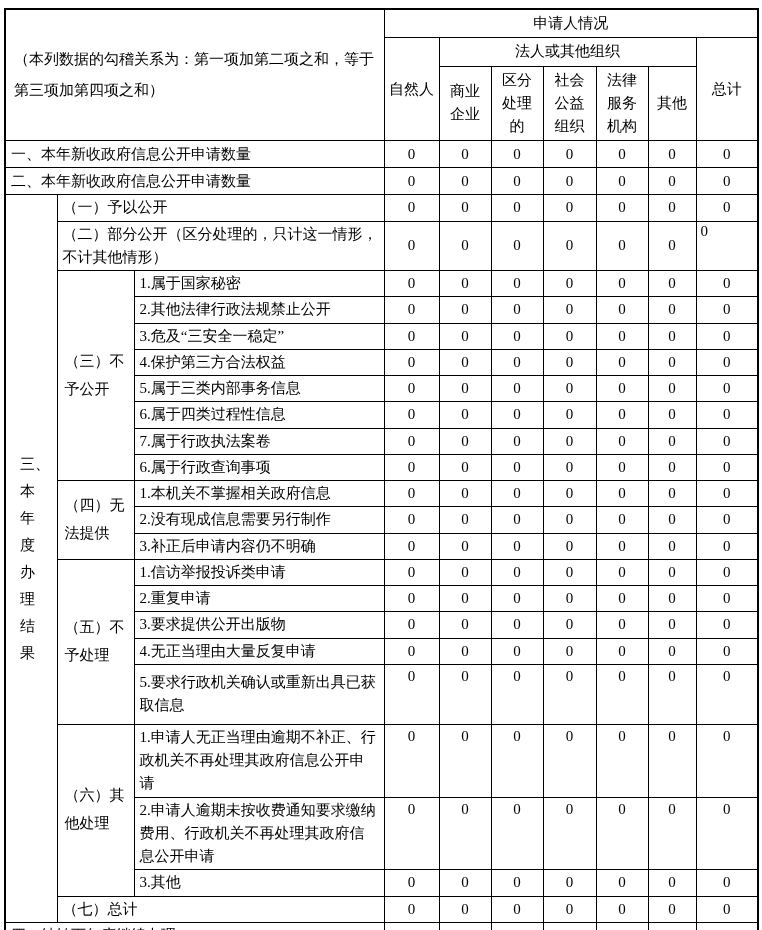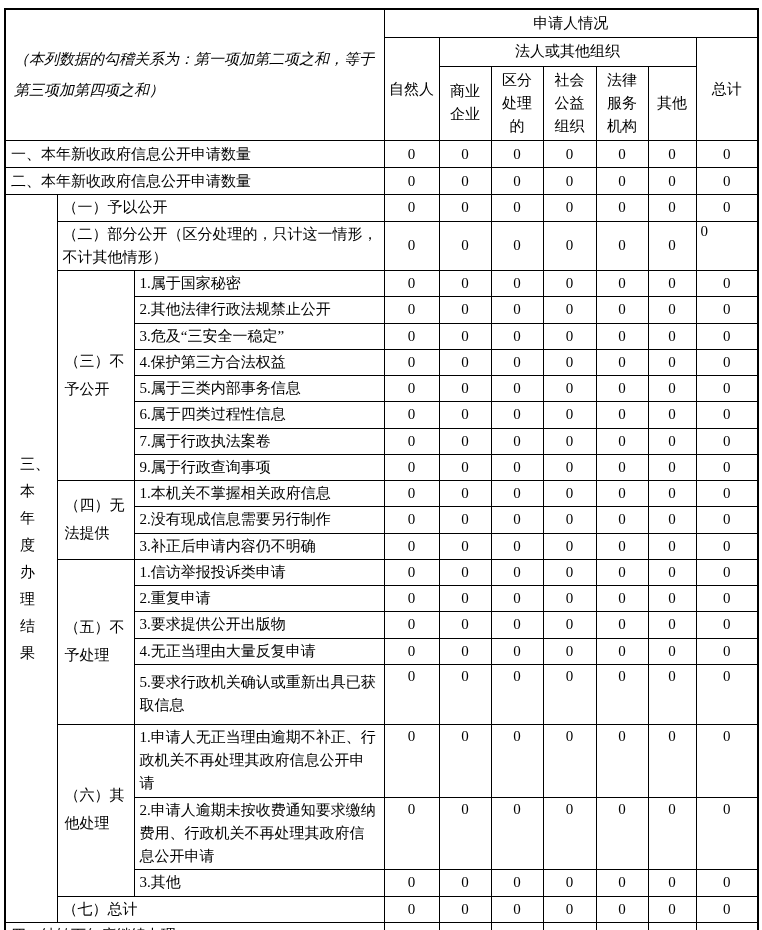--- a/index.html
+++ b/index.html
@@ -12,21 +12,21 @@
     border-collapse:collapse; table-layout:fixed;
     width:753px; margin:8px 0 0 4px;
     border:2px solid #000;
   }
   td,th { border:1.5px solid #000; vertical-align:middle; overflow:hidden; }
   th {
     font-weight:normal; font-size:15px; text-align:center;
     padding:2px 4px; line-height:1.55;
   }
   td.note {
-    font-size:15px; text-align:left; padding:4px 8px; line-height:2.05;font-style:italic;
+    font-size:15px; text-align:left; padding:4px 8px; line-height:2.05;
   }
   td.lbl {
     font-size:15px; text-align:left; padding:1px 5px; line-height:1.55;margin-left:9px;
   }
   td.grp {
     font-size:15px; text-align:left; padding:2px 7px; line-height:1.85;
     vertical-align:middle;
   }
   td.c1 {
     font-size:15px; text-align:left; padding:2px 14px; line-height:1.8;
@@ -184,21 +184,21 @@
     <td class="lbl">7.属于行政执法案卷</td>
   <td class="v">0</td>
         <td class="v">0</td>
         <td class="v">0</td>
         <td class="v">0</td>
         <td class="v">0</td>
         <td class="v">0</td>
         <td class="v">0</td>
       </tr>
   <tr style="height:26px">
-    <td class="lbl">9.属于行政查询事项</td>
+    <td class="lbl">6.属于行政查询事项</td>
   <td class="v">0</td>
         <td class="v">0</td>
         <td class="v">0</td>
         <td class="v">0</td>
         <td class="v">0</td>
         <td class="v">0</td>
         <td class="v">0</td>
       </tr>
 
   <tr style="height:26px">

